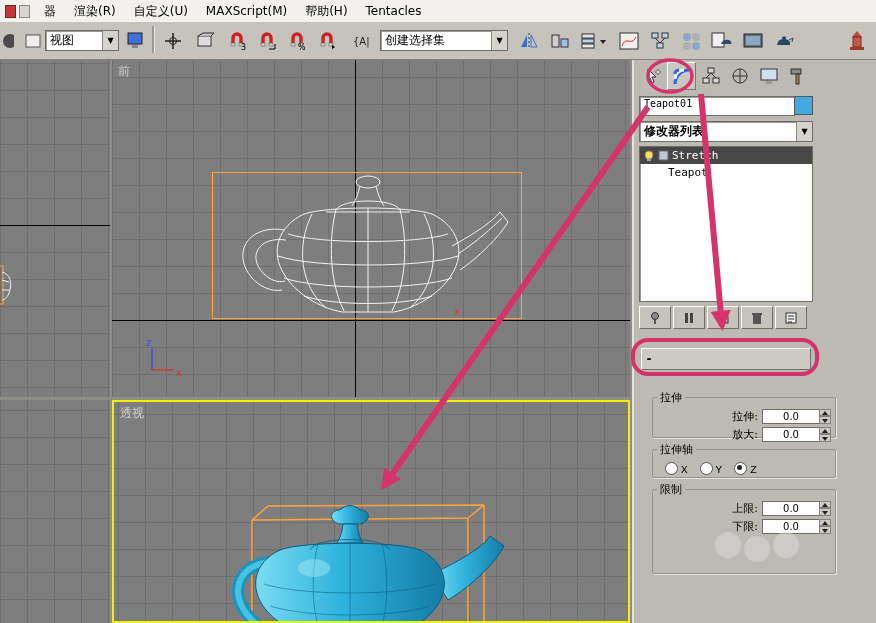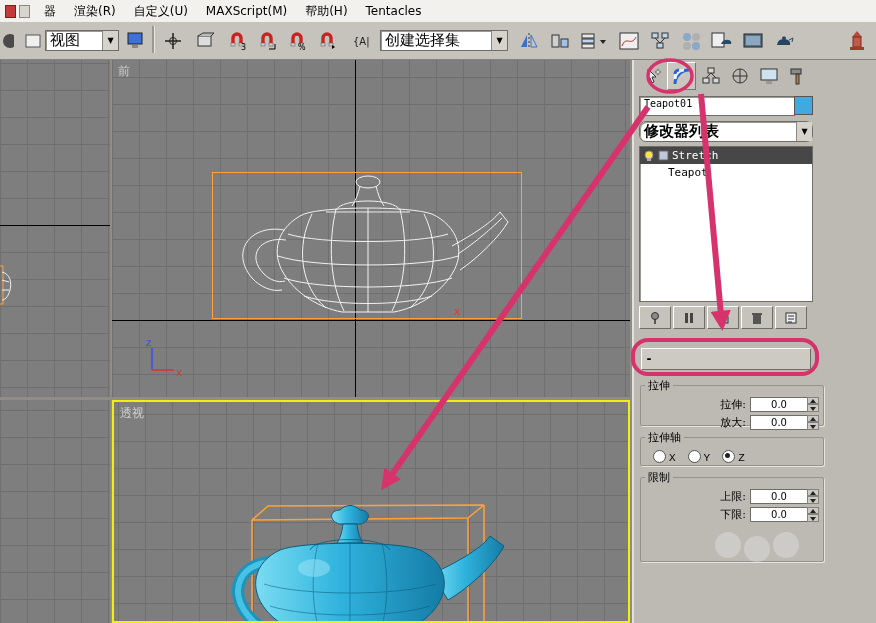--- a/index.html
+++ b/index.html
@@ -13,21 +13,21 @@
   .menu-mini span{width:9px;height:11px;display:inline-block;}
   .menu-item{padding:0 9px;cursor:default;white-space:nowrap;}
   
   .toolbar{position:absolute;left:0;top:22px;width:876px;height:37px;background:#c6c3bd;
            border-bottom:1px solid #84827d;}
   .tbtn{position:absolute;top:4px;width:27px;height:27px;background:#c6c3bd;
         border:1px solid #c6c3bd;display:flex;align-items:center;justify-content:center;}
   .tsep{position:absolute;top:4px;width:2px;height:27px;background:#9a988f;border-right:1px solid #e9e7e1;}
   .combo{position:absolute;top:8px;height:19px;background:#fff;border:1px solid #6f6d68;
          display:flex;align-items:center;box-shadow:inset 1px 1px 0 #9a9890;}
-  .combo .cval{flex:1;padding:0 4px;font-size:15px;white-space:nowrap;overflow:hidden;}
+  .combo .cval{flex:1;padding:0 4px;font-size:12px;white-space:nowrap;overflow:hidden;}
   .combo .cbtn{width:15px;height:100%;background:#d6d3cc;border-left:1px solid #8a8880;
                display:flex;align-items:center;justify-content:center;font-size:8px;}
   
   .vp{position:absolute;background-color:#7e7e7e;
       background-image:linear-gradient(#6f6f6f 1px,transparent 1px),
                        linear-gradient(90deg,#6f6f6f 1px,transparent 1px);
       background-size:27px 27px;overflow:hidden;}
   .vp-label{position:absolute;left:6px;top:3px;color:#cfcfcf;font-size:12px;z-index:5;}
   .axisline{position:absolute;background:#000;}
   .gizmo-rect{position:absolute;border:1px solid #ffa13c;}
@@ -36,36 +36,36 @@
             border-left:2px solid #e3e1dc;}
   .tabs{position:absolute;left:4px;top:2px;height:28px;display:flex;}
   .tab{width:27px;height:26px;display:flex;align-items:center;justify-content:center;
        border:1px solid transparent;}
   .tab.active{border-color:#fff #777 #777 #fff;background:#cac7c1;}
   .namefield{position:absolute;left:5px;top:36px;width:146px;height:16px;background:#fff;
              border:1px solid #6f6d68;box-shadow:inset 1px 1px 0 #9a9890;
              font-family:"DejaVu Sans Mono","Liberation Mono",monospace;font-size:10px;
              padding:1px 4px;}
   .swatch{position:absolute;left:160px;top:36px;width:17px;height:17px;border:1px solid #555;}
-  .modcombo{left:5px;top:61px;width:172px;border-radius:7px;}
+  .modcombo{left:5px;top:61px;width:172px;}
   .stack{position:absolute;left:5px;top:86px;width:172px;height:154px;background:#fff;
          border:1px solid #6f6d68;box-shadow:inset 1px 1px 0 #9a9890;
          font-family:"DejaVu Sans Mono","Liberation Mono",monospace;font-size:11px;}
   .stackrow{height:17px;display:flex;align-items:center;padding:0 3px;gap:3px;}
   .stackrow.sel{background:#474747;color:#fff;}
   .stackrow.child{padding-left:28px;}
   .stackbtns{position:absolute;left:5px;top:246px;display:flex;gap:2px;}
   .sbtn{width:30px;height:21px;background:#c6c3bd;border:1px solid;border-color:#fff #6f6d68 #6f6d68 #fff;
         display:flex;align-items:center;justify-content:center;}
   .rollout{position:absolute;left:7px;top:288px;width:168px;height:20px;background:#cdcac4;
            border:1px solid;border-color:#fff #6f6d68 #6f6d68 #fff;display:flex;align-items:center;
            font-weight:bold;}
   .rollout .minus{width:14px;text-align:center;font-weight:bold;}
   .rollout .rtitle{flex:1;text-align:center;margin-right:14px;}
-  fieldset{position:absolute;left:6px;width:174px;margin:0;padding:2px 4px;
+  fieldset{position:absolute;left:6px;width:174px;margin:12px;padding:2px 4px;
            border:1px solid #94928b;border-radius:2px;box-shadow:1px 1px 0 #e8e6e1;}
   legend{font-size:11px;padding:0 3px;}
   .prow{display:flex;align-items:center;justify-content:flex-end;gap:4px;height:18px;text-align:center;}
   .plabel{font-size:11px;}
   .spin{display:flex;height:15px;}
   .spin .val{width:50px;background:#fff;border:1px solid #6f6d68;border-right:none;
              font-size:10px;padding:0 3px;line-height:14px;}
   .spin .arrows{width:12px;display:flex;flex-direction:column;}
   .spin .arrows div{flex:1;background:#cdcac4;border:1px solid #84827d;position:relative;}
   .spin .arrows div::after{content:"";position:absolute;left:2px;border-left:3px solid transparent;

